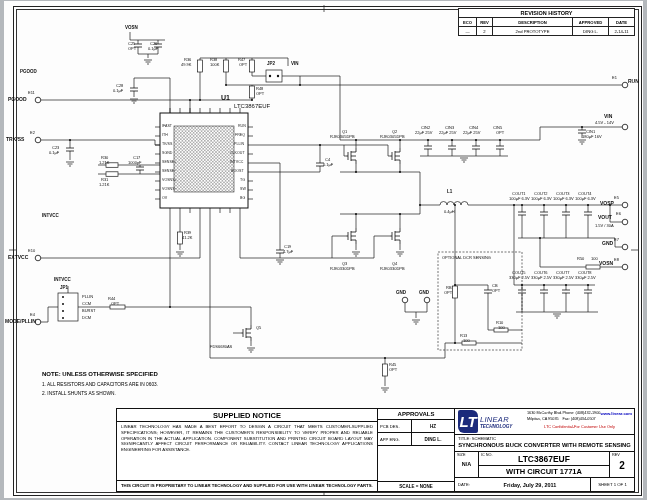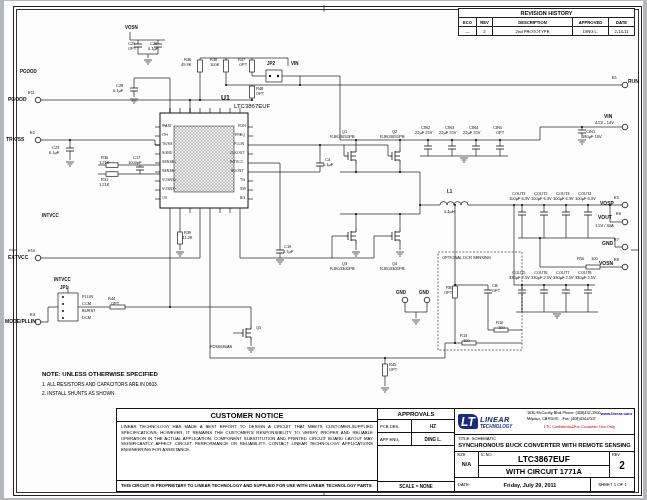--- a/index.html
+++ b/index.html
@@ -46,23 +46,23 @@
   .ap-row { display:flex; border-bottom:0.5px solid #111; height:13px; align-items:center; }
   .ap-label { width:34px; font-size:4.2px; padding-left:2px; border-right:0.5px solid #111; height:100%; display:flex; align-items:center; }
   .ap-value { flex:1; font-size:4.6px; font-weight:bold; text-align:center; }
   .ap-spacer { flex:1; }
   .ap-scale { border-top:0.7px solid #111; font-size:4.5px; font-weight:bold; text-align:center; padding:2px 0; }
 
   
   .tblock { position:absolute; left:455px; top:408px; width:180px; height:84px; border:1px solid #111; border-left:none; background:#fff; display:flex; flex-direction:column; }
   .tb-top { height:26px; display:flex; border-bottom:0.7px solid #111; }
   .tb-logo { width:72px; display:flex; align-items:center; padding-left:3px; }
-  .lt-emblem { width:20px; height:15px; background:#1b2a7b; color:#fff; font-weight:bold; font-style:italic; font-size:12px; display:flex; align-items:center; justify-content:center; border-radius:2px 6px 2px 6px; }
+  .lt-emblem { width:20px; height:23px; background:#1b2a7b; color:#fff; font-weight:bold; font-style:italic; font-size:15px; display:flex; align-items:center; justify-content:center; border-radius:2px 6px 2px 6px; }
   .lt-name { margin-left:2px; color:#1b2a7b; }
-  .lt-name .l1 { font-size:7.5px; font-weight:bold; font-style:italic; letter-spacing:0.3px; }
+  .lt-name .l1 { font-size:7.5px; font-weight:normal; font-style:italic; letter-spacing:0.3px; }
   .lt-name .l2 { font-size:4.6px; font-weight:bold; font-style:italic; }
   .tb-addr { flex:1; padding:2px 2px 0 0; }
   .addr-cols { display:flex; justify-content:space-between; }
   .addr-col { font-size:3.8px; line-height:1.45; }
   .tb-web { font-size:4.2px; font-weight:bold; color:#0000bf; }
   .tb-conf { font-size:3.9px; color:#c00000; text-align:center; margin-top:2px; }
   .tb-title-row { height:17px; border-bottom:0.7px solid #111; padding:1px 3px; }
   .tb-title-label { font-size:4.2px; }
   .tb-main-title { font-size:5.8px; font-weight:bold; text-align:center; margin-top:1px; }
   .tb-part-row { height:26px; display:flex; border-bottom:0.7px solid #111; }
@@ -411,21 +411,21 @@
     </div>
   </div>
 
   <div class="notes">
     <div class="notes-title">NOTE: UNLESS OTHERWISE SPECIFIED</div>
     <div class="note-item">1. ALL RESISTORS AND CAPACITORS ARE IN 0603.</div>
     <div class="note-item">2. INSTALL SHUNTS AS SHOWN.</div>
   </div>
 
   <div class="cnotice">
-    <div class="cn-title">CUSTOMER NOTICE</div>
+    <div class="cn-title">SUPPLIED NOTICE</div>
     <div class="cn-body">LINEAR TECHNOLOGY HAS MADE A BEST EFFORT TO DESIGN A CIRCUIT THAT MEETS CUSTOMER-SUPPLIED SPECIFICATIONS; HOWEVER, IT REMAINS THE CUSTOMER'S RESPONSIBILITY TO VERIFY PROPER AND RELIABLE OPERATION IN THE ACTUAL APPLICATION. COMPONENT SUBSTITUTION AND PRINTED CIRCUIT BOARD LAYOUT MAY SIGNIFICANTLY AFFECT CIRCUIT PERFORMANCE OR RELIABILITY. CONTACT LINEAR TECHNOLOGY APPLICATIONS ENGINEERING FOR ASSISTANCE.</div>
     <div class="cn-footer">THIS CIRCUIT IS PROPRIETARY TO LINEAR TECHNOLOGY AND SUPPLIED FOR USE WITH LINEAR TECHNOLOGY PARTS.</div>
   </div>
 
   <div class="approvals">
     <div class="ap-title">APPROVALS</div>
     <div class="ap-row">
       <span class="ap-label">PCB DES.</span>
       <span class="ap-value">HZ</span>
     </div>

